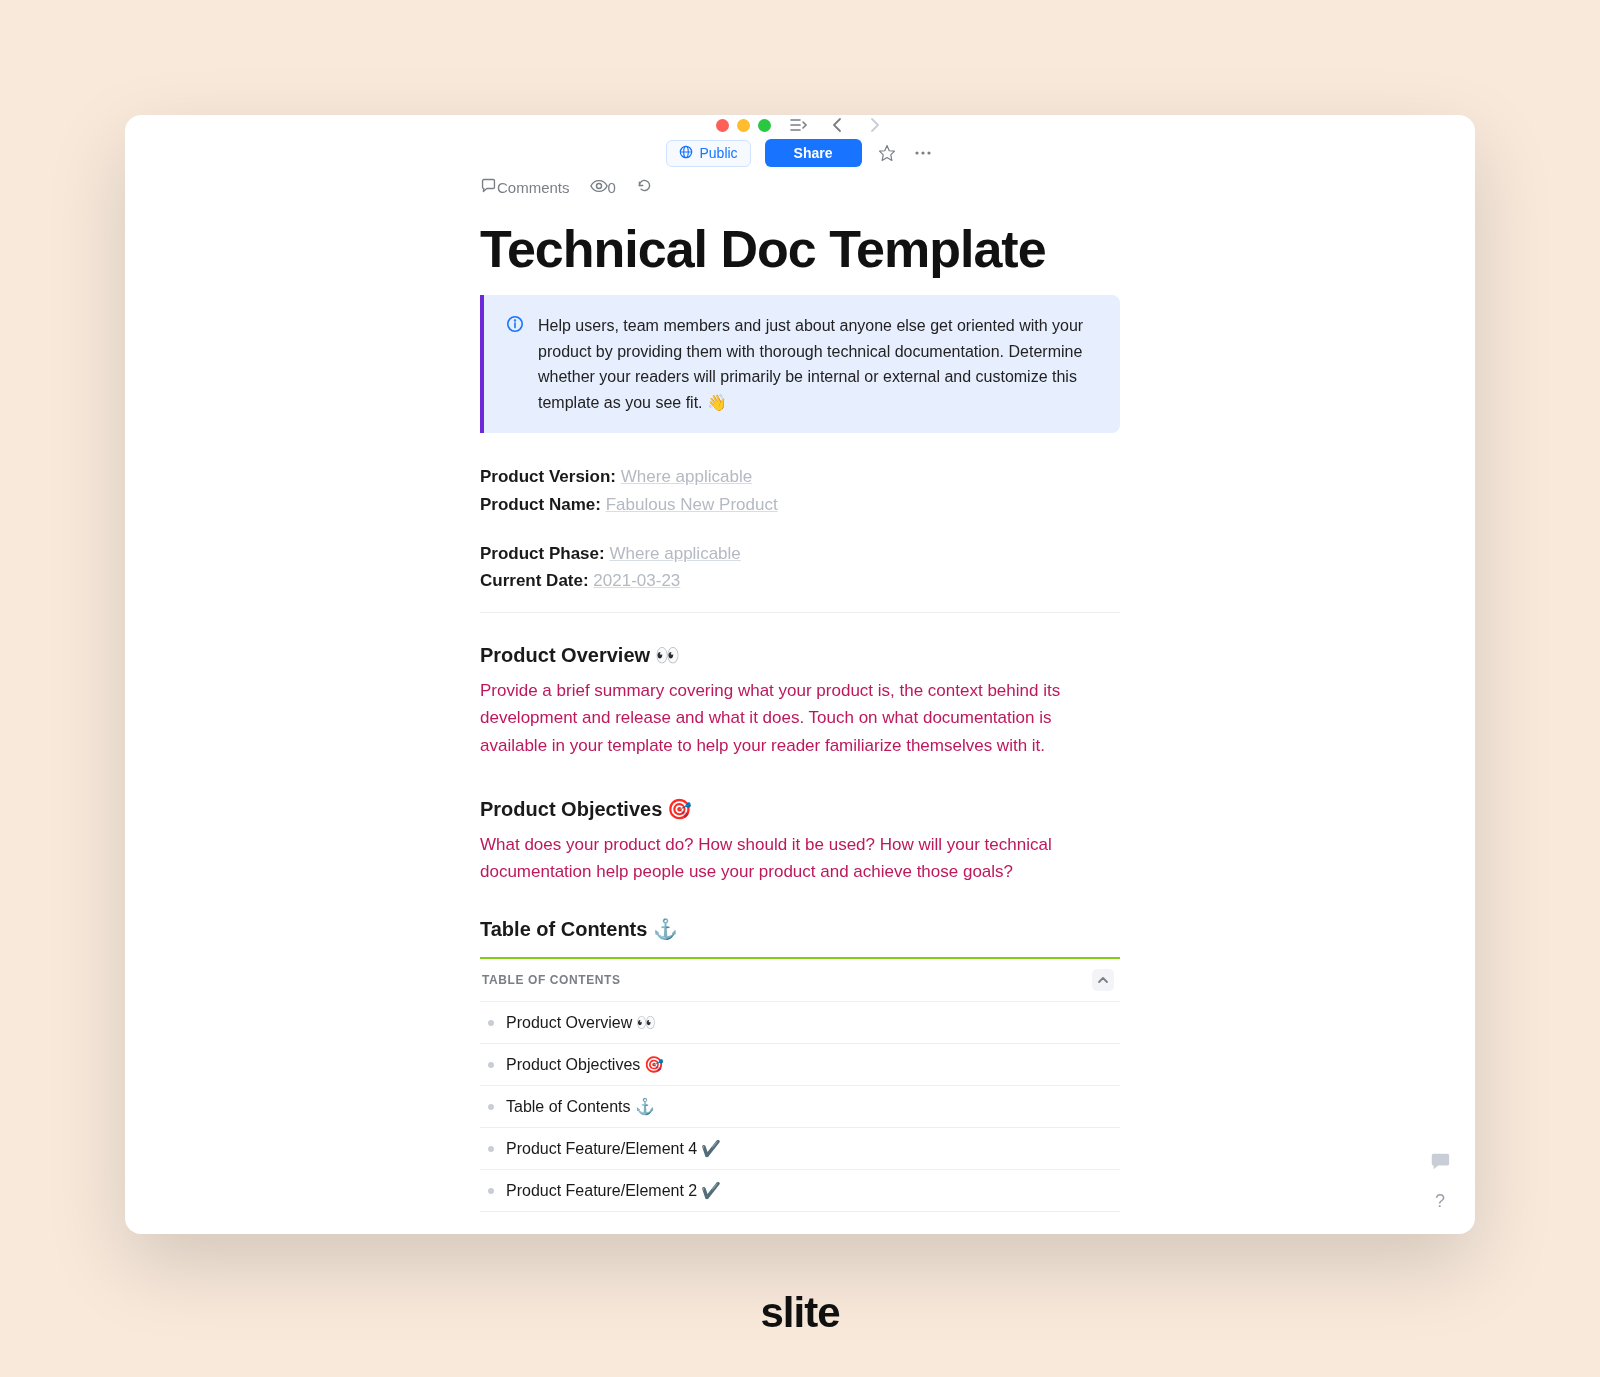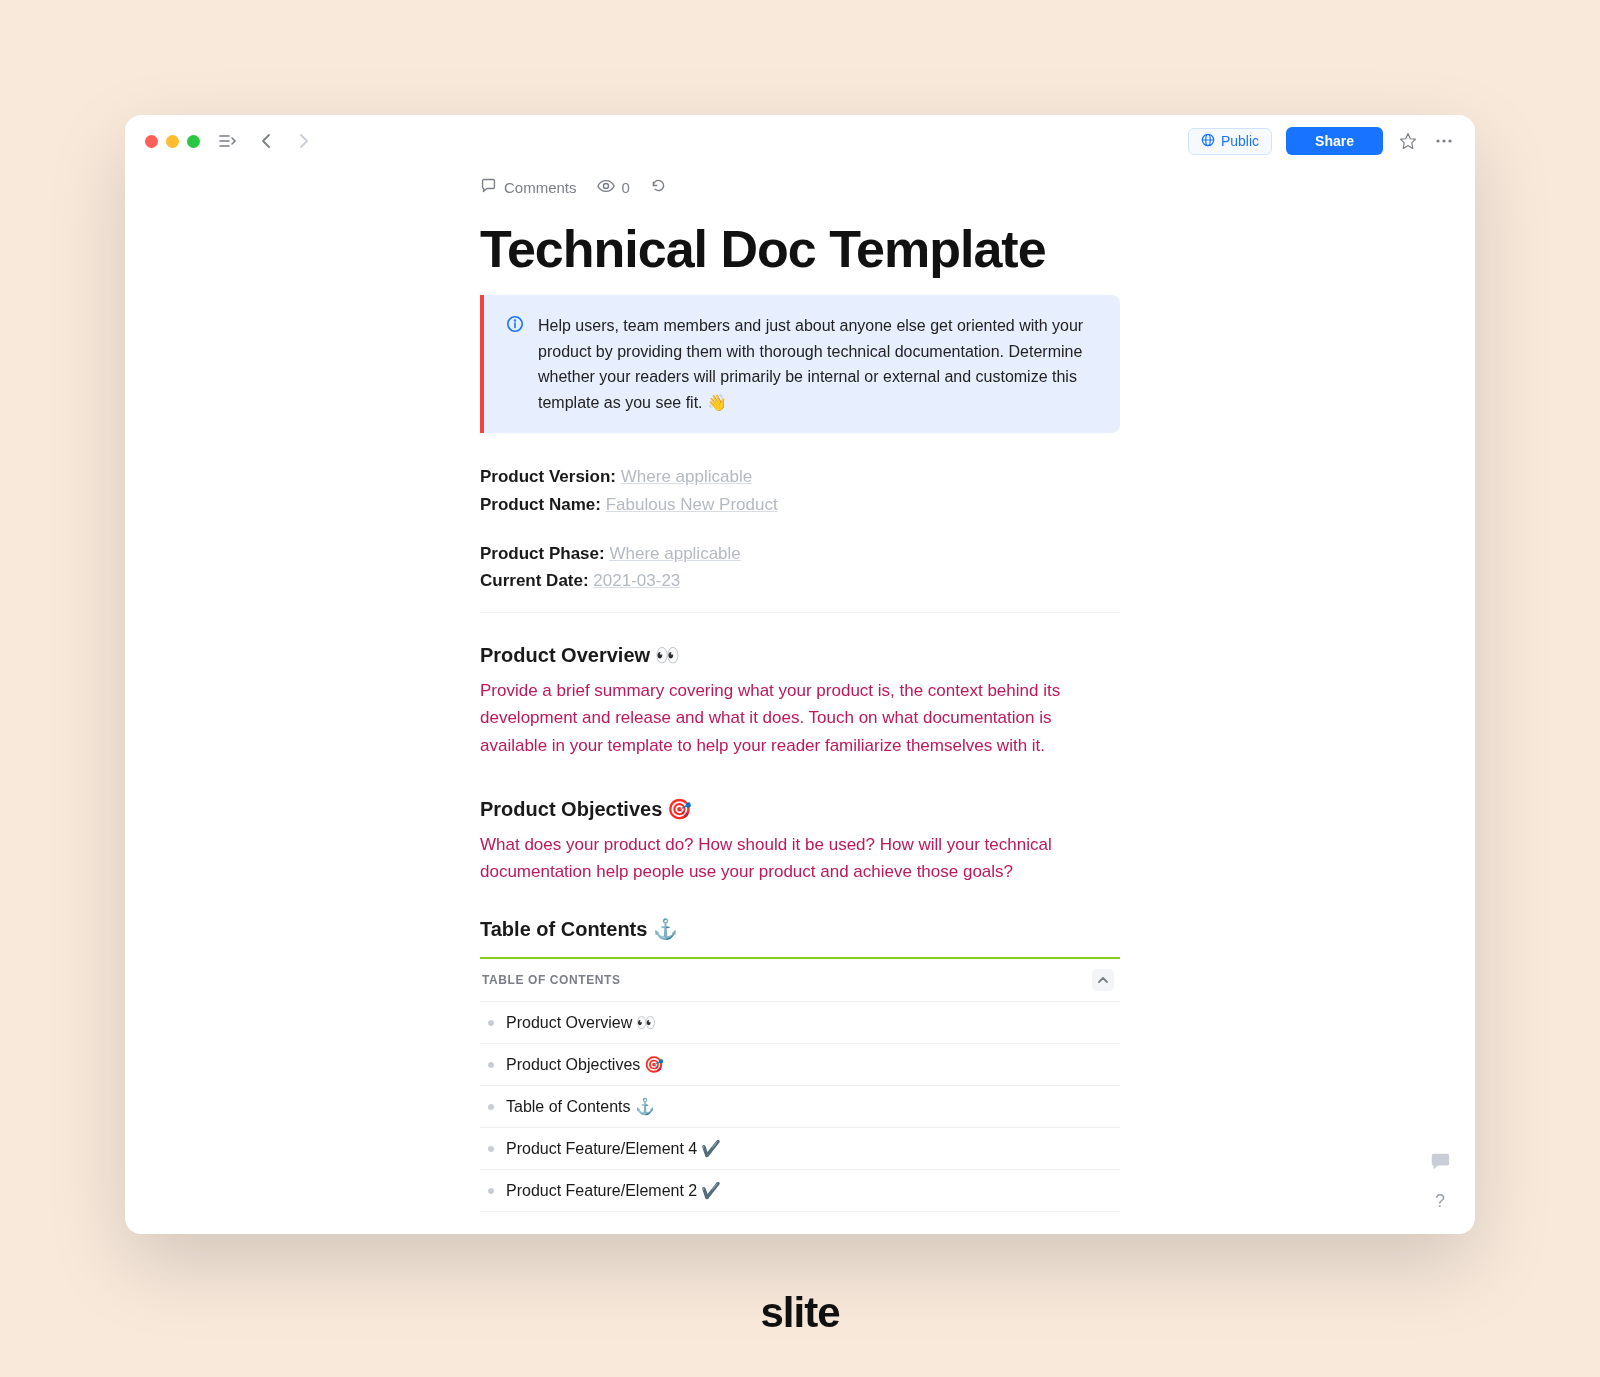--- a/index.html
+++ b/index.html
@@ -25,20 +25,21 @@
       position: relative;
       display: flex;
       flex-direction: column;
     }
     .titlebar {
       height: 52px;
       display: flex;
       align-items: center;
       padding: 0 20px;
       justify-content: space-between;
+      flex-direction: column;
     }
     .left-controls { display: flex; align-items: center; gap: 18px; }
     .traffic { display: flex; gap: 8px; }
     .traffic .dot { width: 13px; height: 13px; border-radius: 50%; }
     .dot.red { background: #ff5f57; }
     .dot.yellow { background: #febc2e; }
     .dot.green { background: #28c840; }
     .panel-icon, .nav-arrow {
       width: 20px; height: 20px; display: flex; align-items: center; justify-content: center;
       color: #7a7f87; cursor: pointer;
@@ -65,26 +66,26 @@
       display: flex; justify-content: center;
     }
     .doc {
       width: 640px;
       padding-bottom: 20px;
     }
     .meta-row {
       display: flex; align-items: center; gap: 20px;
       color: #7a7f87; font-size: 15px; margin-bottom: 22px;
     }
-    .meta-item { display: flex; align-items: center; gap: 7px; cursor: pointer; }
+    .meta-item { display: flex; align-items: center; cursor: pointer; }
     .title {
       font-size: 52px; font-weight: 800; letter-spacing: -1px; margin-bottom: 16px; color: #111;
     }
     .callout {
-      border-left: 4px solid #ef4444;
+      border-left: 4px solid #6d28d9;
       background: #e7efff;
       border-radius: 0 8px 8px 0;
       padding: 18px 22px;
       display: flex; gap: 14px;
       margin-bottom: 30px;
     }
     .callout-icon { color: #1874ff; flex-shrink: 0; margin-top: 2px; }
     .callout-text { font-size: 16px; line-height: 1.6; color: #222; }
     .fields p { font-size: 17px; line-height: 1.6; }
     .fields b { font-weight: 700; }

